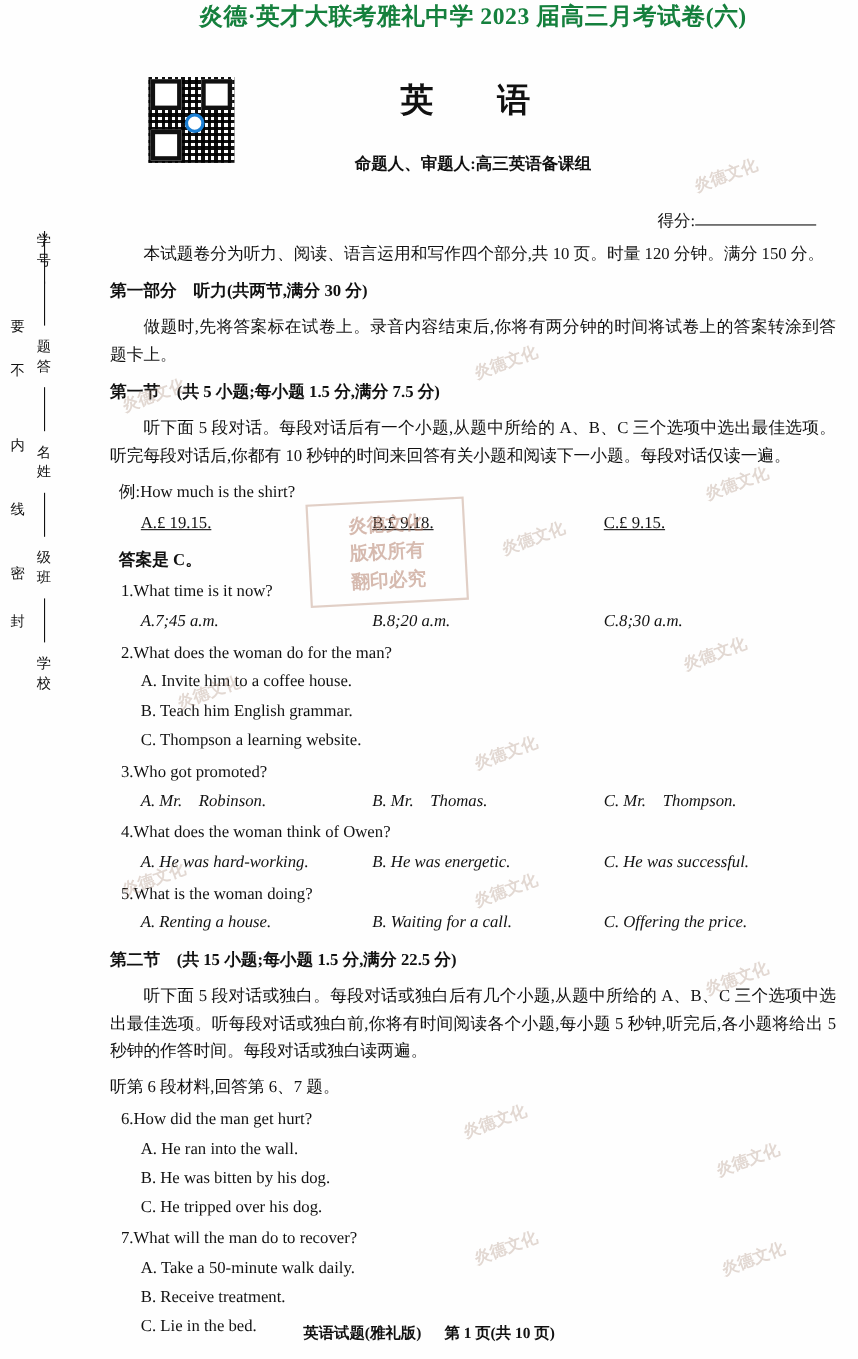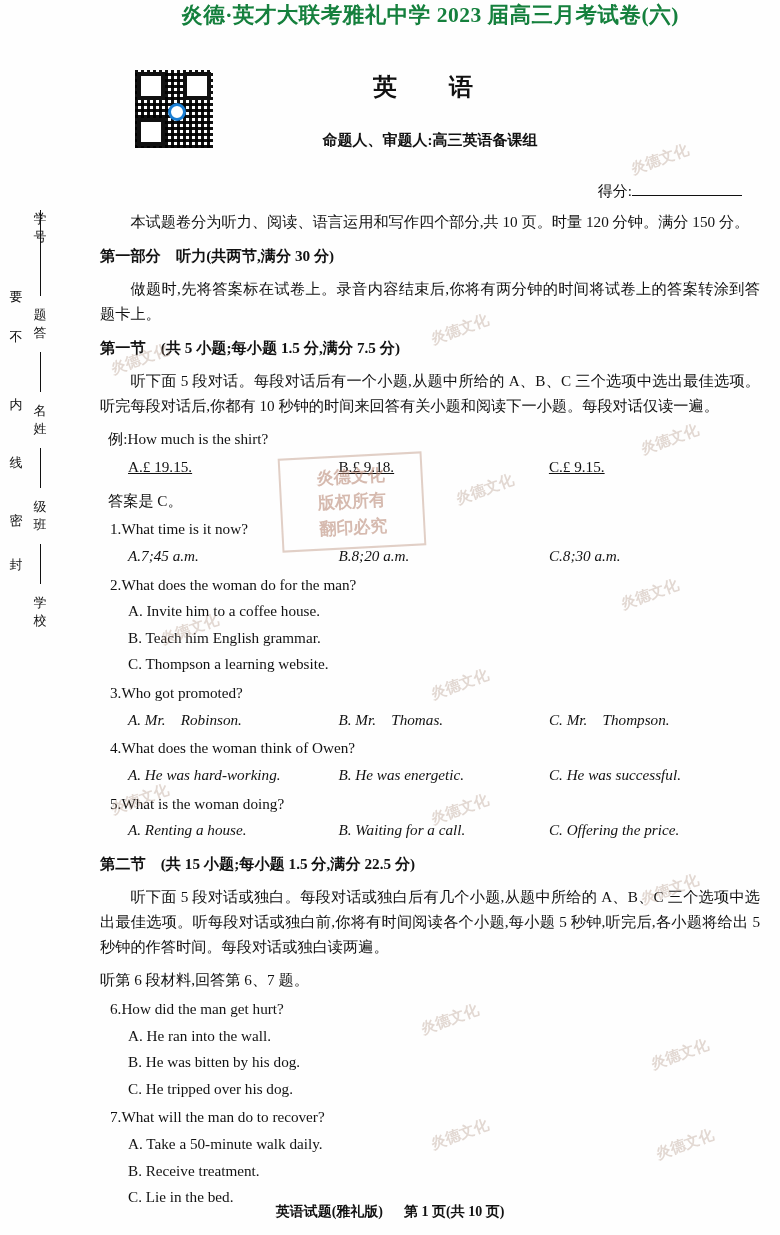--- a/index.html
+++ b/index.html
@@ -37,21 +37,21 @@
     text-align:center;
     font-family:"Liberation Serif", serif;
     font-weight:bold;
     font-size:21.5px;
     letter-spacing:0.5px;
     color:#15803d;
   }
   .subject{
     text-align:center;
     font-weight:bold;
-    font-size:24px;
+    font-size:30px;
     letter-spacing:14px;
     margin-top:42px;
   }
   .qrbox{
     position:absolute;left:135px;top:70px;width:78px;height:78px;
     background:
       repeating-linear-gradient(90deg,#111 0 3px,#fff 3px 6px),
       repeating-linear-gradient(0deg,#111 0 3px,#fff 3px 6px);
     background-blend-mode:multiply;
   }
@@ -70,21 +70,21 @@
   }
   .score{
     text-align:right;margin-top:32px;font-size:15px;padding-right:18px;
   }
   .score .line{display:inline-block;width:110px;border-bottom:1px solid #111;}
   p.para{
     font-size:15.2px;line-height:1.62;margin:9px 0 0 0;text-align:justify;
   }
   p.indent{text-indent:2em;}
   .secthead{font-weight:bold;}
-  .bold{font-weight:normal;}
+  .bold{font-weight:bold;}
   .opts{
     display:flex;font-size:15.2px;line-height:1.62;margin:3px 0 0 0;
   }
   .opts .o{flex:0 0 33.3%;}
   .q{font-size:15.2px;line-height:1.62;margin:4px 0 0 0;padding-left:10px;}
   .sub{font-size:15.2px;line-height:1.62;margin:2px 0 0 0;padding-left:28px;}
   .optrow{display:flex;font-size:15.2px;line-height:1.62;margin:2px 0 0 0;padding-left:28px;font-style:italic;}
   .optrow .c{flex:0 0 33.3%;}
   .footer{
     position:absolute;left:0;bottom:14px;width:780px;text-align:center;

